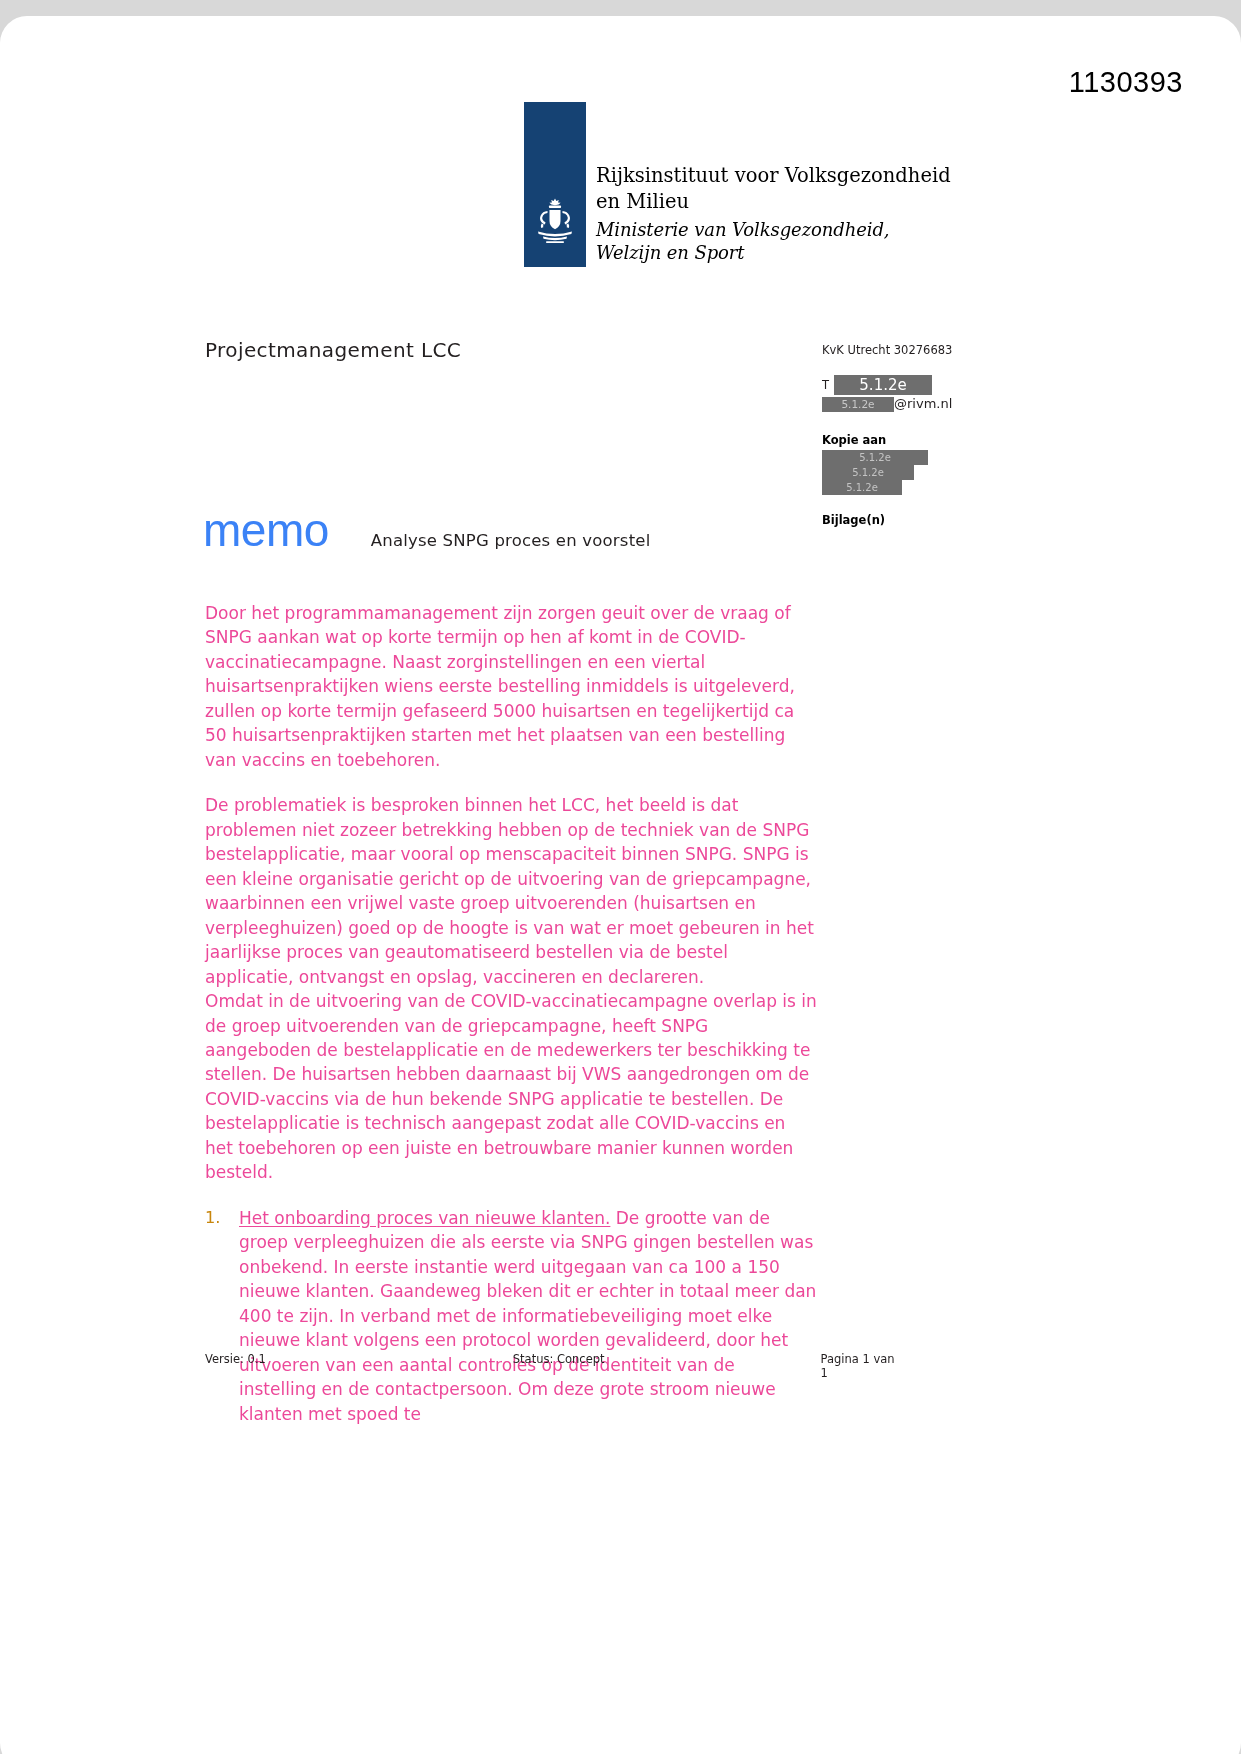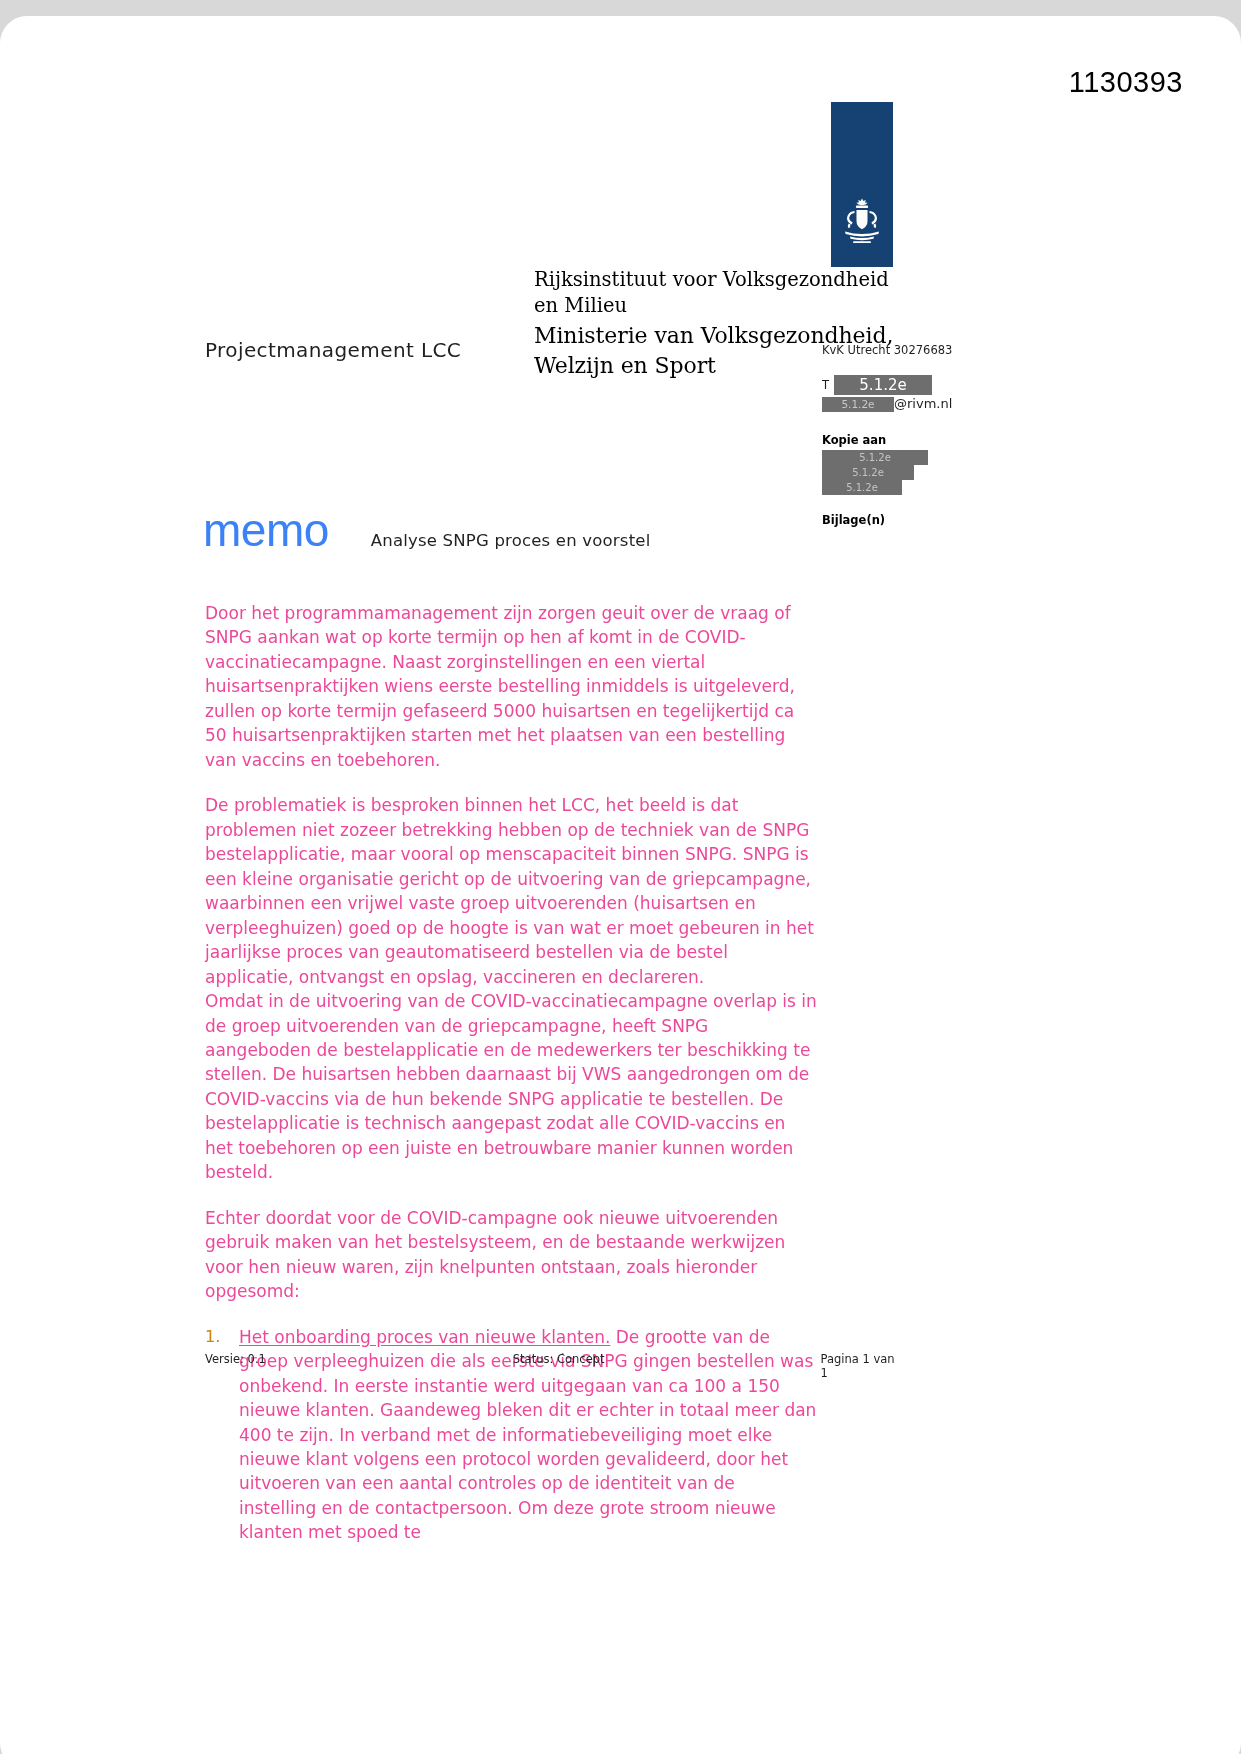--- a/index.html
+++ b/index.html
@@ -29,21 +29,20 @@
     color: #000000;
     letter-spacing: 0.5px;
   }
   
   .logo-wrap {
     position: absolute;
     left: 524px;
     top: 86px;
     display: flex;
     align-items: flex-end;
-    flex-direction: column;
   }
   .logo-bar {
     width: 62px;
     height: 165px;
     background: #154273;
     position: relative;
     flex: none;
   }
   .logo-crest {
     position: absolute;
@@ -58,21 +57,22 @@
     padding-bottom: 2px;
     font-family: "DejaVu Serif", serif;
     color: #000000;
     line-height: 1.32;
   }
   .logo-line1, .logo-line2 {
     font-size: 19.5px;
     white-space: nowrap;
   }
   .logo-line3, .logo-line4 {
-    font-size: 22px;
+    font-size: 18px;
+    font-style: italic;
     white-space: nowrap;
     letter-spacing: -0.1px;
   }
   .logo-line3 { margin-top: 3px; }
   
   .addressee {
     position: absolute;
     left: 205px;
     top: 322px;
     font-family: "DejaVu Sans", sans-serif;
@@ -287,21 +287,20 @@
 
   <div class="memo-row">
     <div class="memo-title">memo</div>
     <div class="memo-subtitle">Analyse SNPG proces en voorstel</div>
   </div>
 
   <div class="body">
     <p>Door het programmamanagement zijn zorgen geuit over de vraag of SNPG aankan wat op korte termijn op hen af komt in de COVID-vaccinatiecampagne. Naast zorginstellingen en een viertal huisartsenpraktijken wiens eerste bestelling inmiddels is uitgeleverd, zullen op korte termijn gefaseerd 5000 huisartsen en tegelijkertijd ca 50 huisartsenpraktijken starten met het plaatsen van een bestelling van vaccins en toebehoren.</p>
     <p class="tight">De problematiek is besproken binnen het LCC, het beeld is dat problemen niet zozeer betrekking hebben op de techniek van de SNPG bestelapplicatie, maar vooral op menscapaciteit binnen SNPG. SNPG is een kleine organisatie gericht op de uitvoering van de griepcampagne, waarbinnen een vrijwel vaste groep uitvoerenden (huisartsen en verpleeghuizen) goed op de hoogte is van wat er moet gebeuren in het jaarlijkse proces van geautomatiseerd bestellen via de bestel applicatie, ontvangst en opslag, vaccineren en declareren.</p>
     <p>Omdat in de uitvoering van de COVID-vaccinatiecampagne overlap is in de groep uitvoerenden van de griepcampagne, heeft SNPG aangeboden de bestelapplicatie en de medewerkers ter beschikking te stellen. De huisartsen hebben daarnaast bij VWS aangedrongen om de COVID-vaccins via de hun bekende SNPG applicatie te bestellen. De bestelapplicatie is technisch aangepast zodat alle COVID-vaccins en het toebehoren op een juiste en betrouwbare manier kunnen worden besteld.</p>
-    <p>Echter doordat voor de COVID-campagne ook nieuwe uitvoerenden gebruik maken van het bestelsysteem, en de bestaande werkwijzen voor hen nieuw waren, zijn knelpunten ontstaan, zoals hieronder opgesomd:</p>
     <ol class="knelpunten">
       <li><span class="lead-underline">Het onboarding proces van nieuwe klanten.</span><span> De grootte van de groep verpleeghuizen die als eerste via SNPG gingen bestellen was onbekend. In eerste instantie werd uitgegaan van ca 100 a 150 nieuwe klanten. Gaandeweg bleken dit er echter in totaal meer dan 400 te zijn. In verband met de informatiebeveiliging moet elke nieuwe klant volgens een protocol worden gevalideerd, door het uitvoeren van een aantal controles op de identiteit van de instelling en de contactpersoon. Om deze grote stroom nieuwe klanten met spoed te</span></li>
     </ol>
   </div>
 
   <div class="footer">
     <div class="footer-left">Versie: 0.1</div>
     <div class="footer-mid">Status: Concept</div>
     <div class="footer-right">Pagina 1 van 1</div>
   </div>

